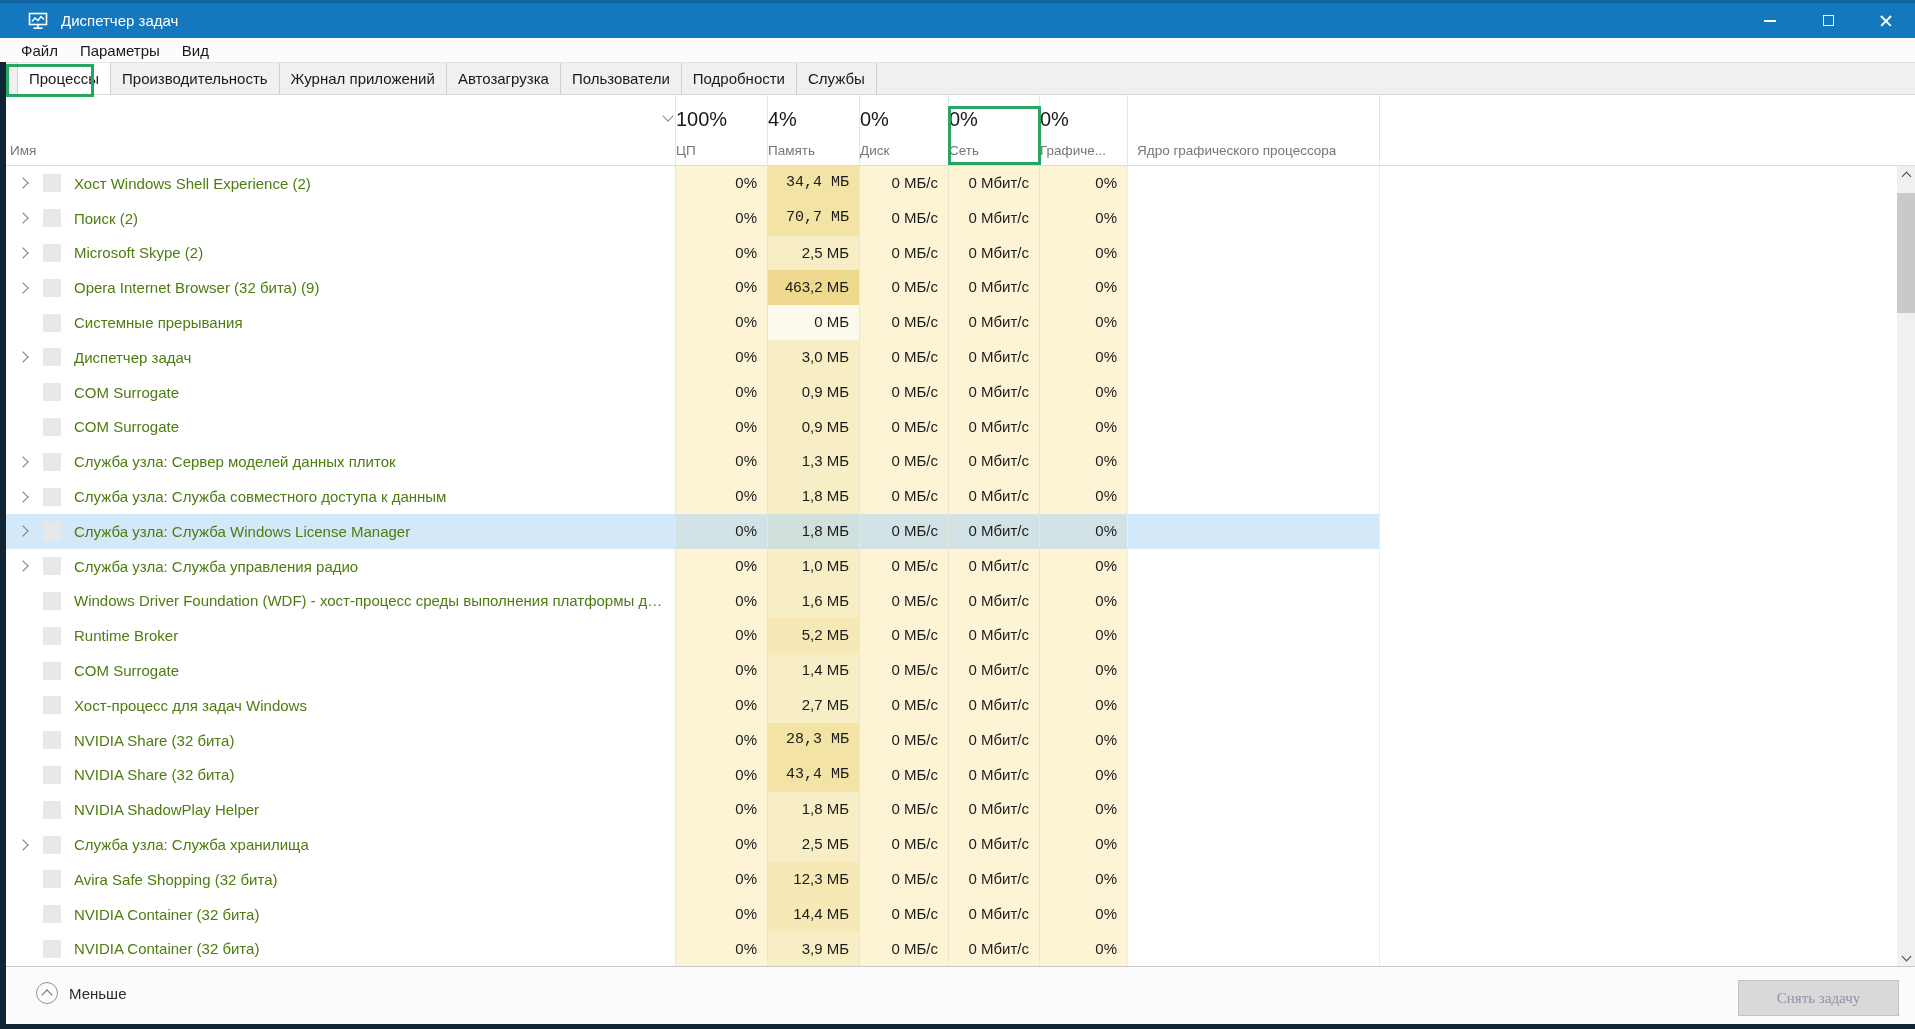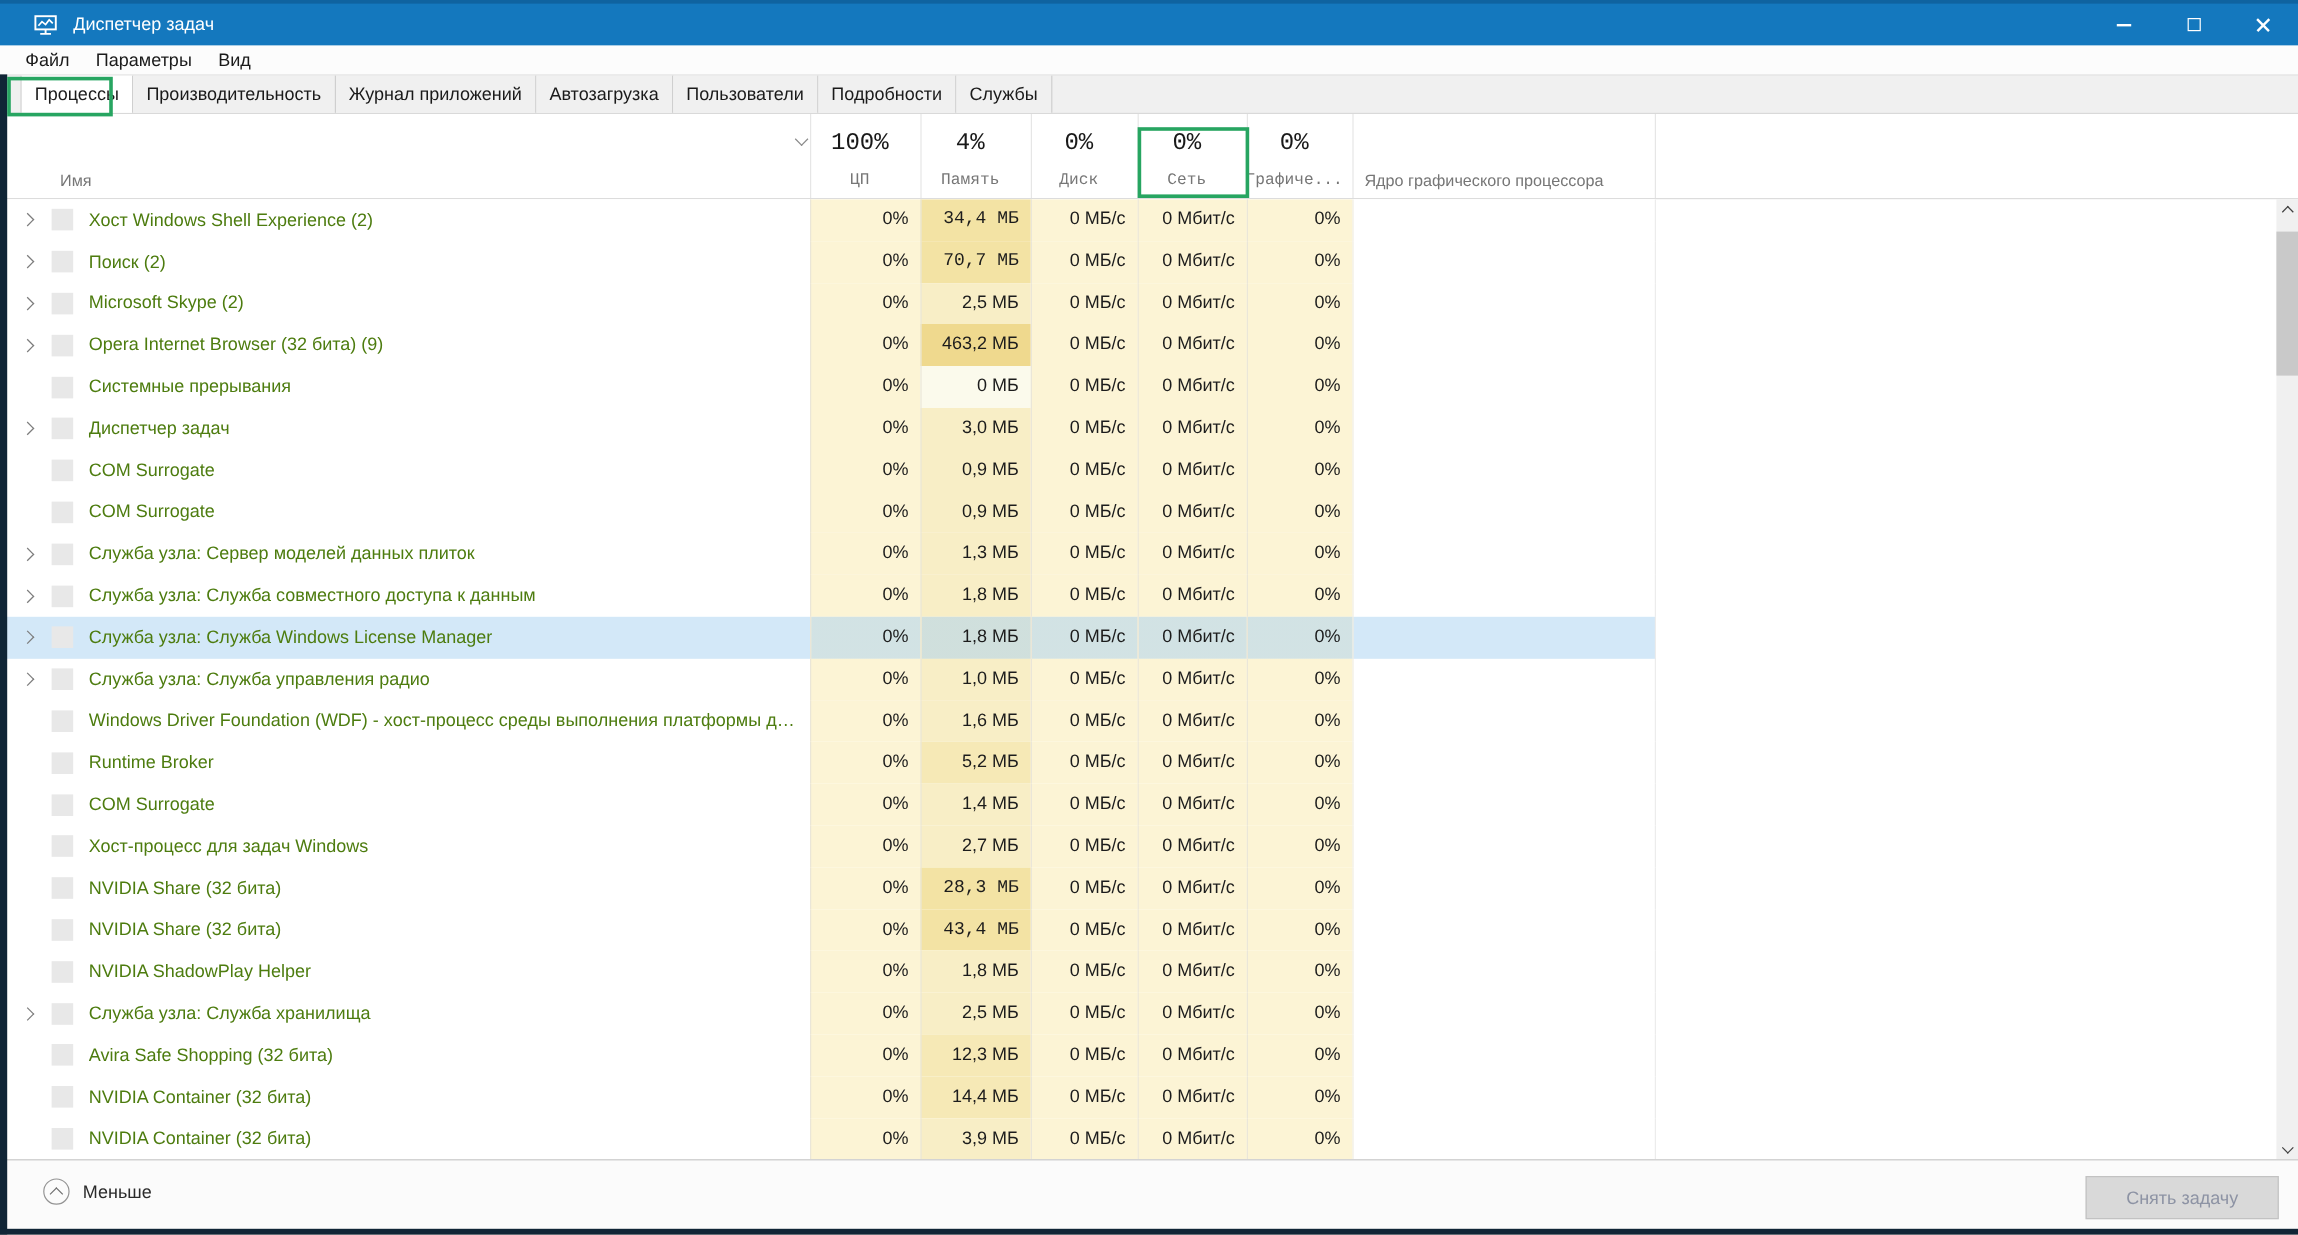--- a/index.html
+++ b/index.html
@@ -31,23 +31,23 @@
           display:flex;padding-left:17px;}
   .tab{display:flex;align-items:center;padding:0 11px;font-size:15px;color:#1a1a1a;
        border-right:1px solid #cfcfcf;background:#f0f0f0;}
   .tab:first-child{border-left:1px solid #cfcfcf;}
   .tab.active{background:#ffffff;}
 
   
   .colheader{position:absolute;left:0;top:95px;width:100%;height:71px;background:#fff;
              border-bottom:1px solid #dcdcdc;box-sizing:border-box;display:grid;
              grid-template-columns:675px 92px 92px 89px 91px 88px 253px auto;}
-  .hname{display:flex;align-items:flex-end;padding:0 0 7px 10px;font-size:13.5px;color:#767676;box-sizing:border-box;margin-left:40px;}
-  .hcell{position:relative;display:flex;flex-direction:column;justify-content:space-between;align-items:center;
-         padding:13px 10px 7px 0;box-sizing:border-box;border-left:1px solid #e6e6e6;font-family:Liberation Mono, monospace;}
+  .hname{display:flex;align-items:flex-end;padding:0 0 7px 10px;font-size:13.5px;color:#767676;box-sizing:border-box;}
+  .hcell{position:relative;display:flex;flex-direction:column;justify-content:space-between;align-items:flex-start;
+         padding:13px 10px 7px 0;box-sizing:border-box;border-left:1px solid #e6e6e6;}
   .usage{font-size:20px;color:#191919;}
   .hlabel{font-size:13.5px;color:#767676;white-space:nowrap;}
   .hgpu{display:flex;align-items:flex-end;padding:0 0 7px 9px;font-size:13.5px;color:#767676;
         border-left:1px solid #e6e6e6;border-right:1px solid #e6e6e6;box-sizing:border-box;white-space:nowrap;}
   .sort-chevron{position:absolute;left:-12px;top:17px;width:7px;height:7px;
                 border-right:1.6px solid #8a8a8a;border-bottom:1.6px solid #8a8a8a;transform:rotate(45deg);}
 
   
   .list{position:absolute;left:0;top:166px;width:1380px;height:800px;overflow:hidden;background:#fff;}
   .row{display:grid;grid-template-columns:675px 92px 92px 89px 91px 88px 253px;height:34.8px;}
@@ -80,21 +80,21 @@
 
   
   .footer{position:absolute;left:0;top:966px;width:100%;height:58px;background:#fbfbfb;
           border-top:1px solid #c9c9c9;box-sizing:border-box;}
   .less-btn{position:absolute;left:36px;top:15px;display:flex;align-items:center;gap:11px;
             font-size:15px;color:#2b2b2b;}
   .circle{width:22px;height:22px;border:1.5px solid #949494;border-radius:50%;box-sizing:border-box;
           display:flex;align-items:center;justify-content:center;}
   .chevU{width:7px;height:7px;border-top:1.6px solid #6d6d6d;border-left:1.6px solid #6d6d6d;transform:rotate(45deg);margin-top:3px;}
   .end-task{position:absolute;right:16px;top:13px;width:161px;height:36px;background:#d9d9d9;
-            border:1px solid #c2c2c2;color:#8d93a4;font-size:15px;font-family:Liberation Sans, sans-serif;}
+            border:1px solid #c2c2c2;color:#8d93a4;font-size:15px;font-family:Liberation Serif, serif;}
 
   
   .left-edge{position:absolute;left:0;top:62px;width:6px;height:967px;background:#102536;}
   .bottom-edge{position:absolute;left:0;top:1024px;width:100%;height:5px;background:#102536;}
 
   
   .annot{position:absolute;border:3px solid #27a561;box-sizing:border-box;pointer-events:none;}
   .annot-tab{left:6px;top:64px;width:88px;height:33px;}
   .annot-net{left:948px;top:106px;width:93px;height:59px;}
 </style>

